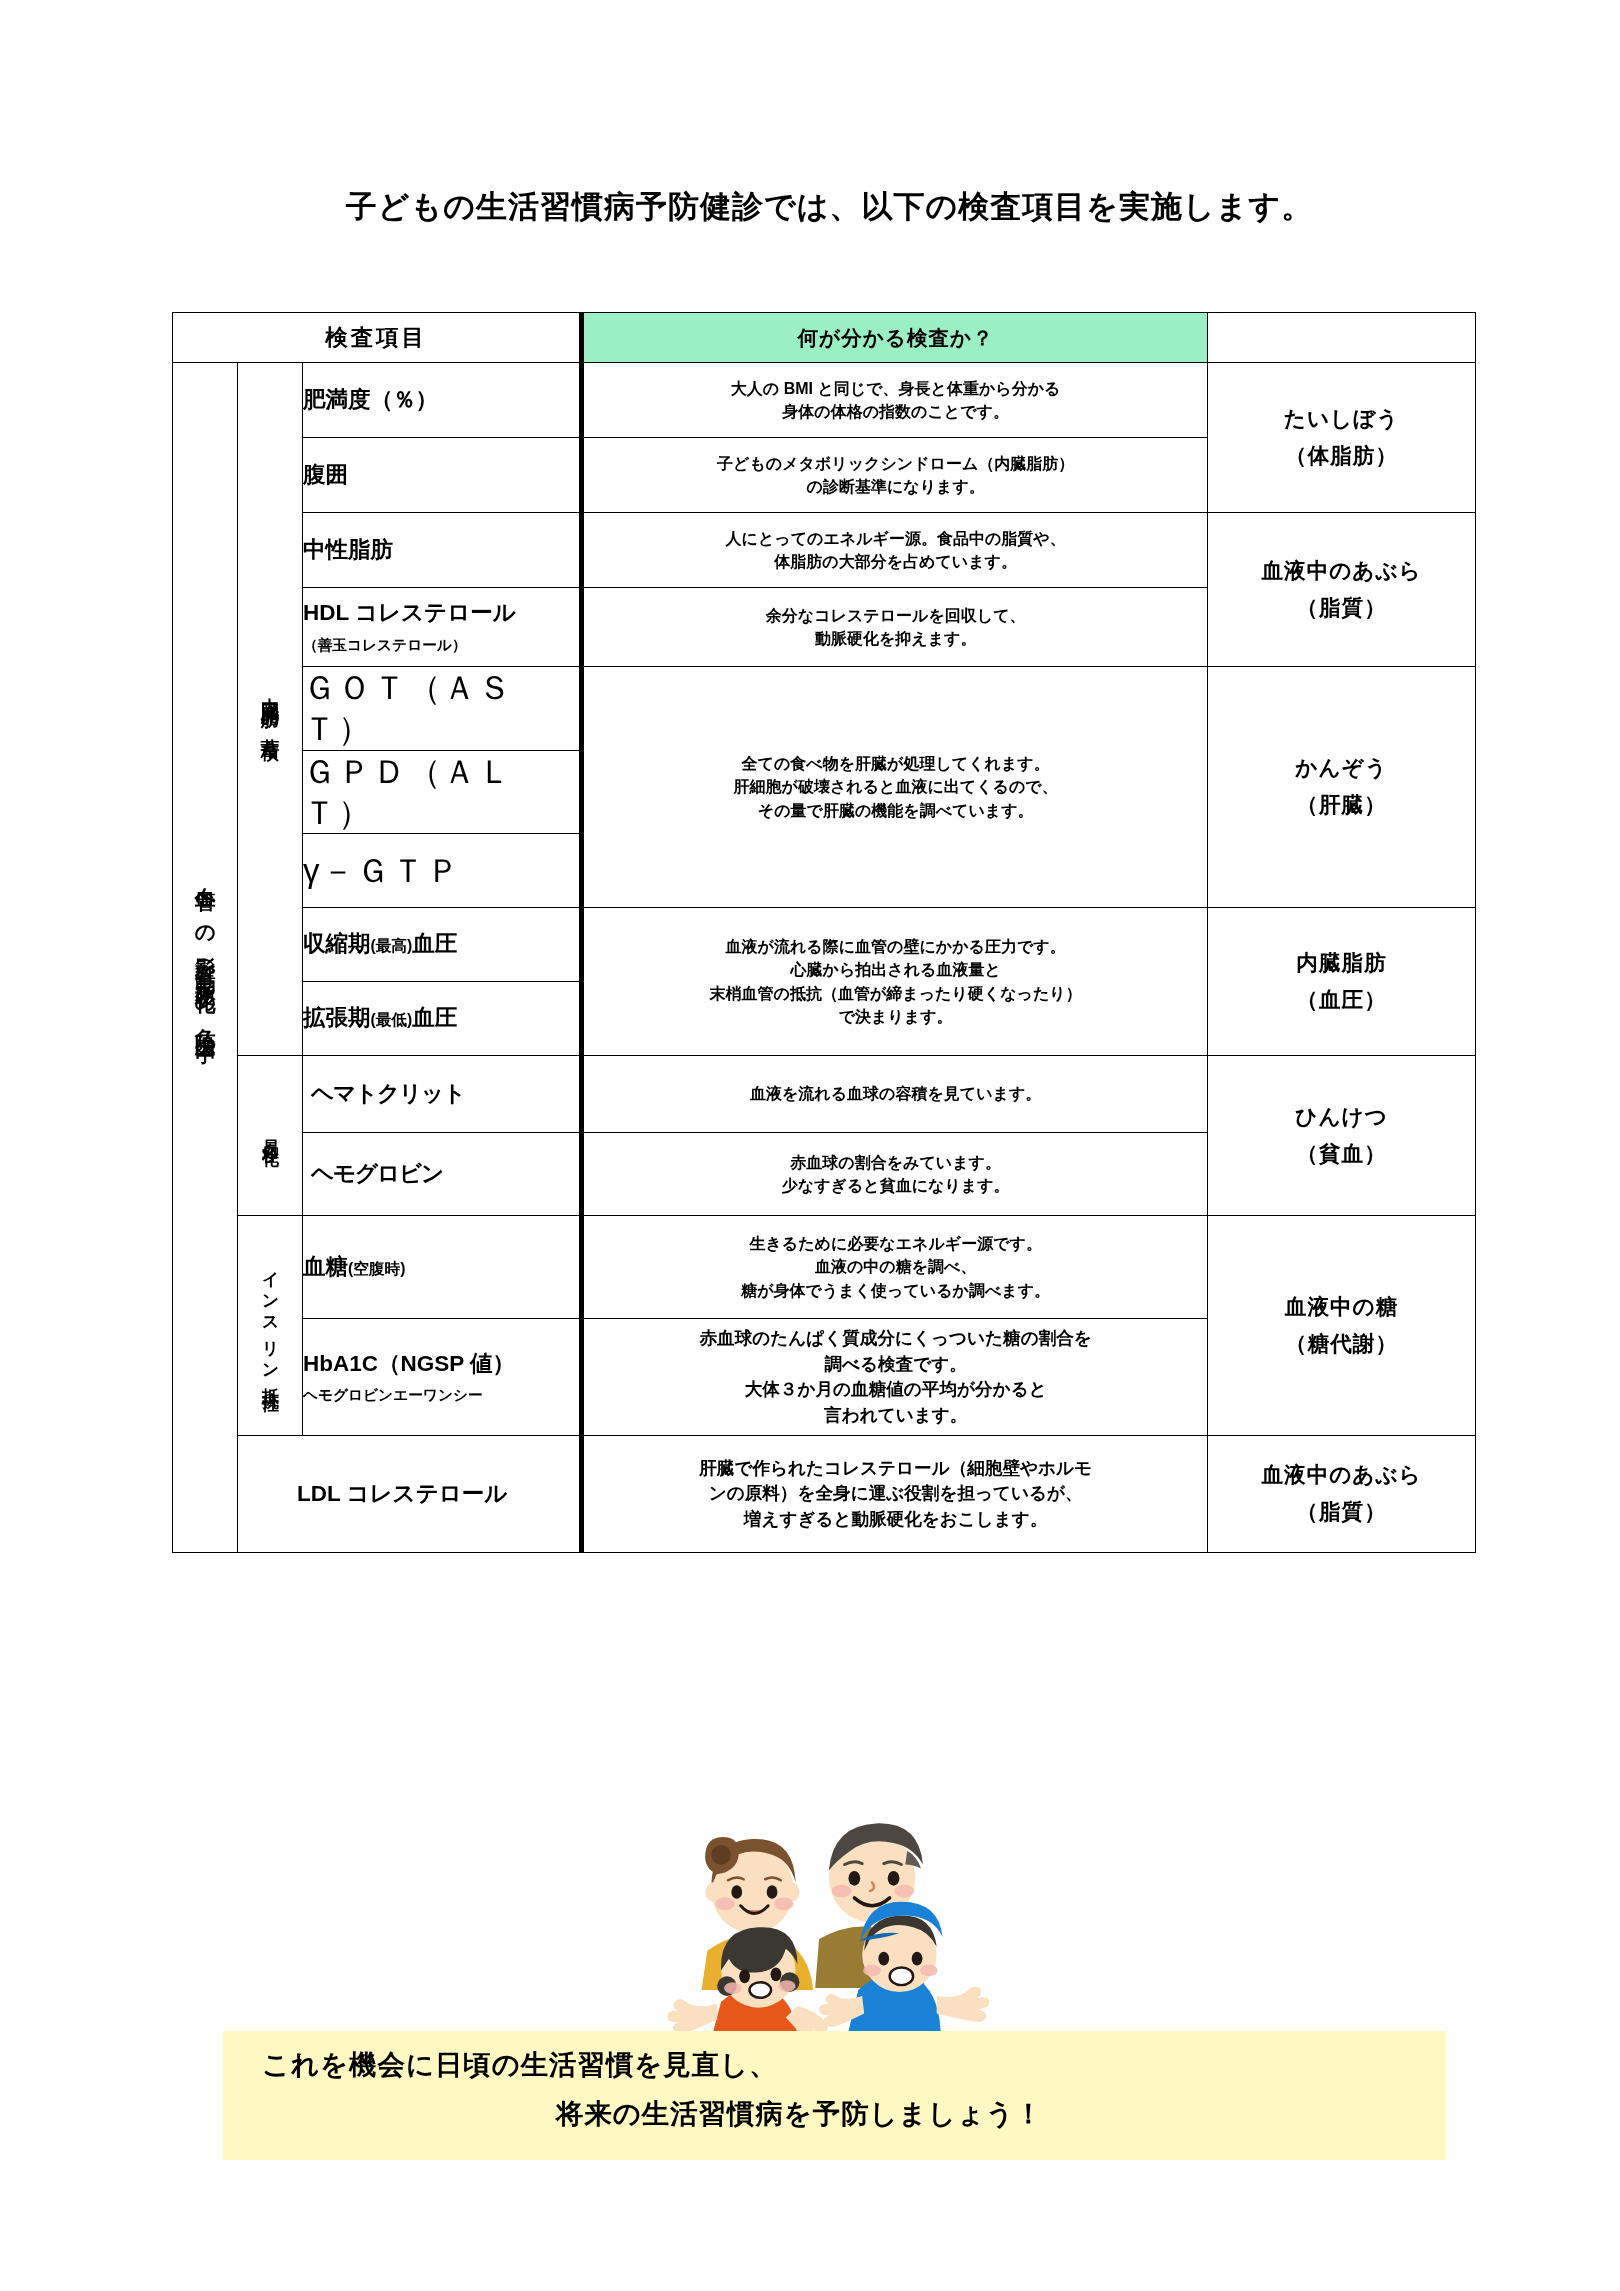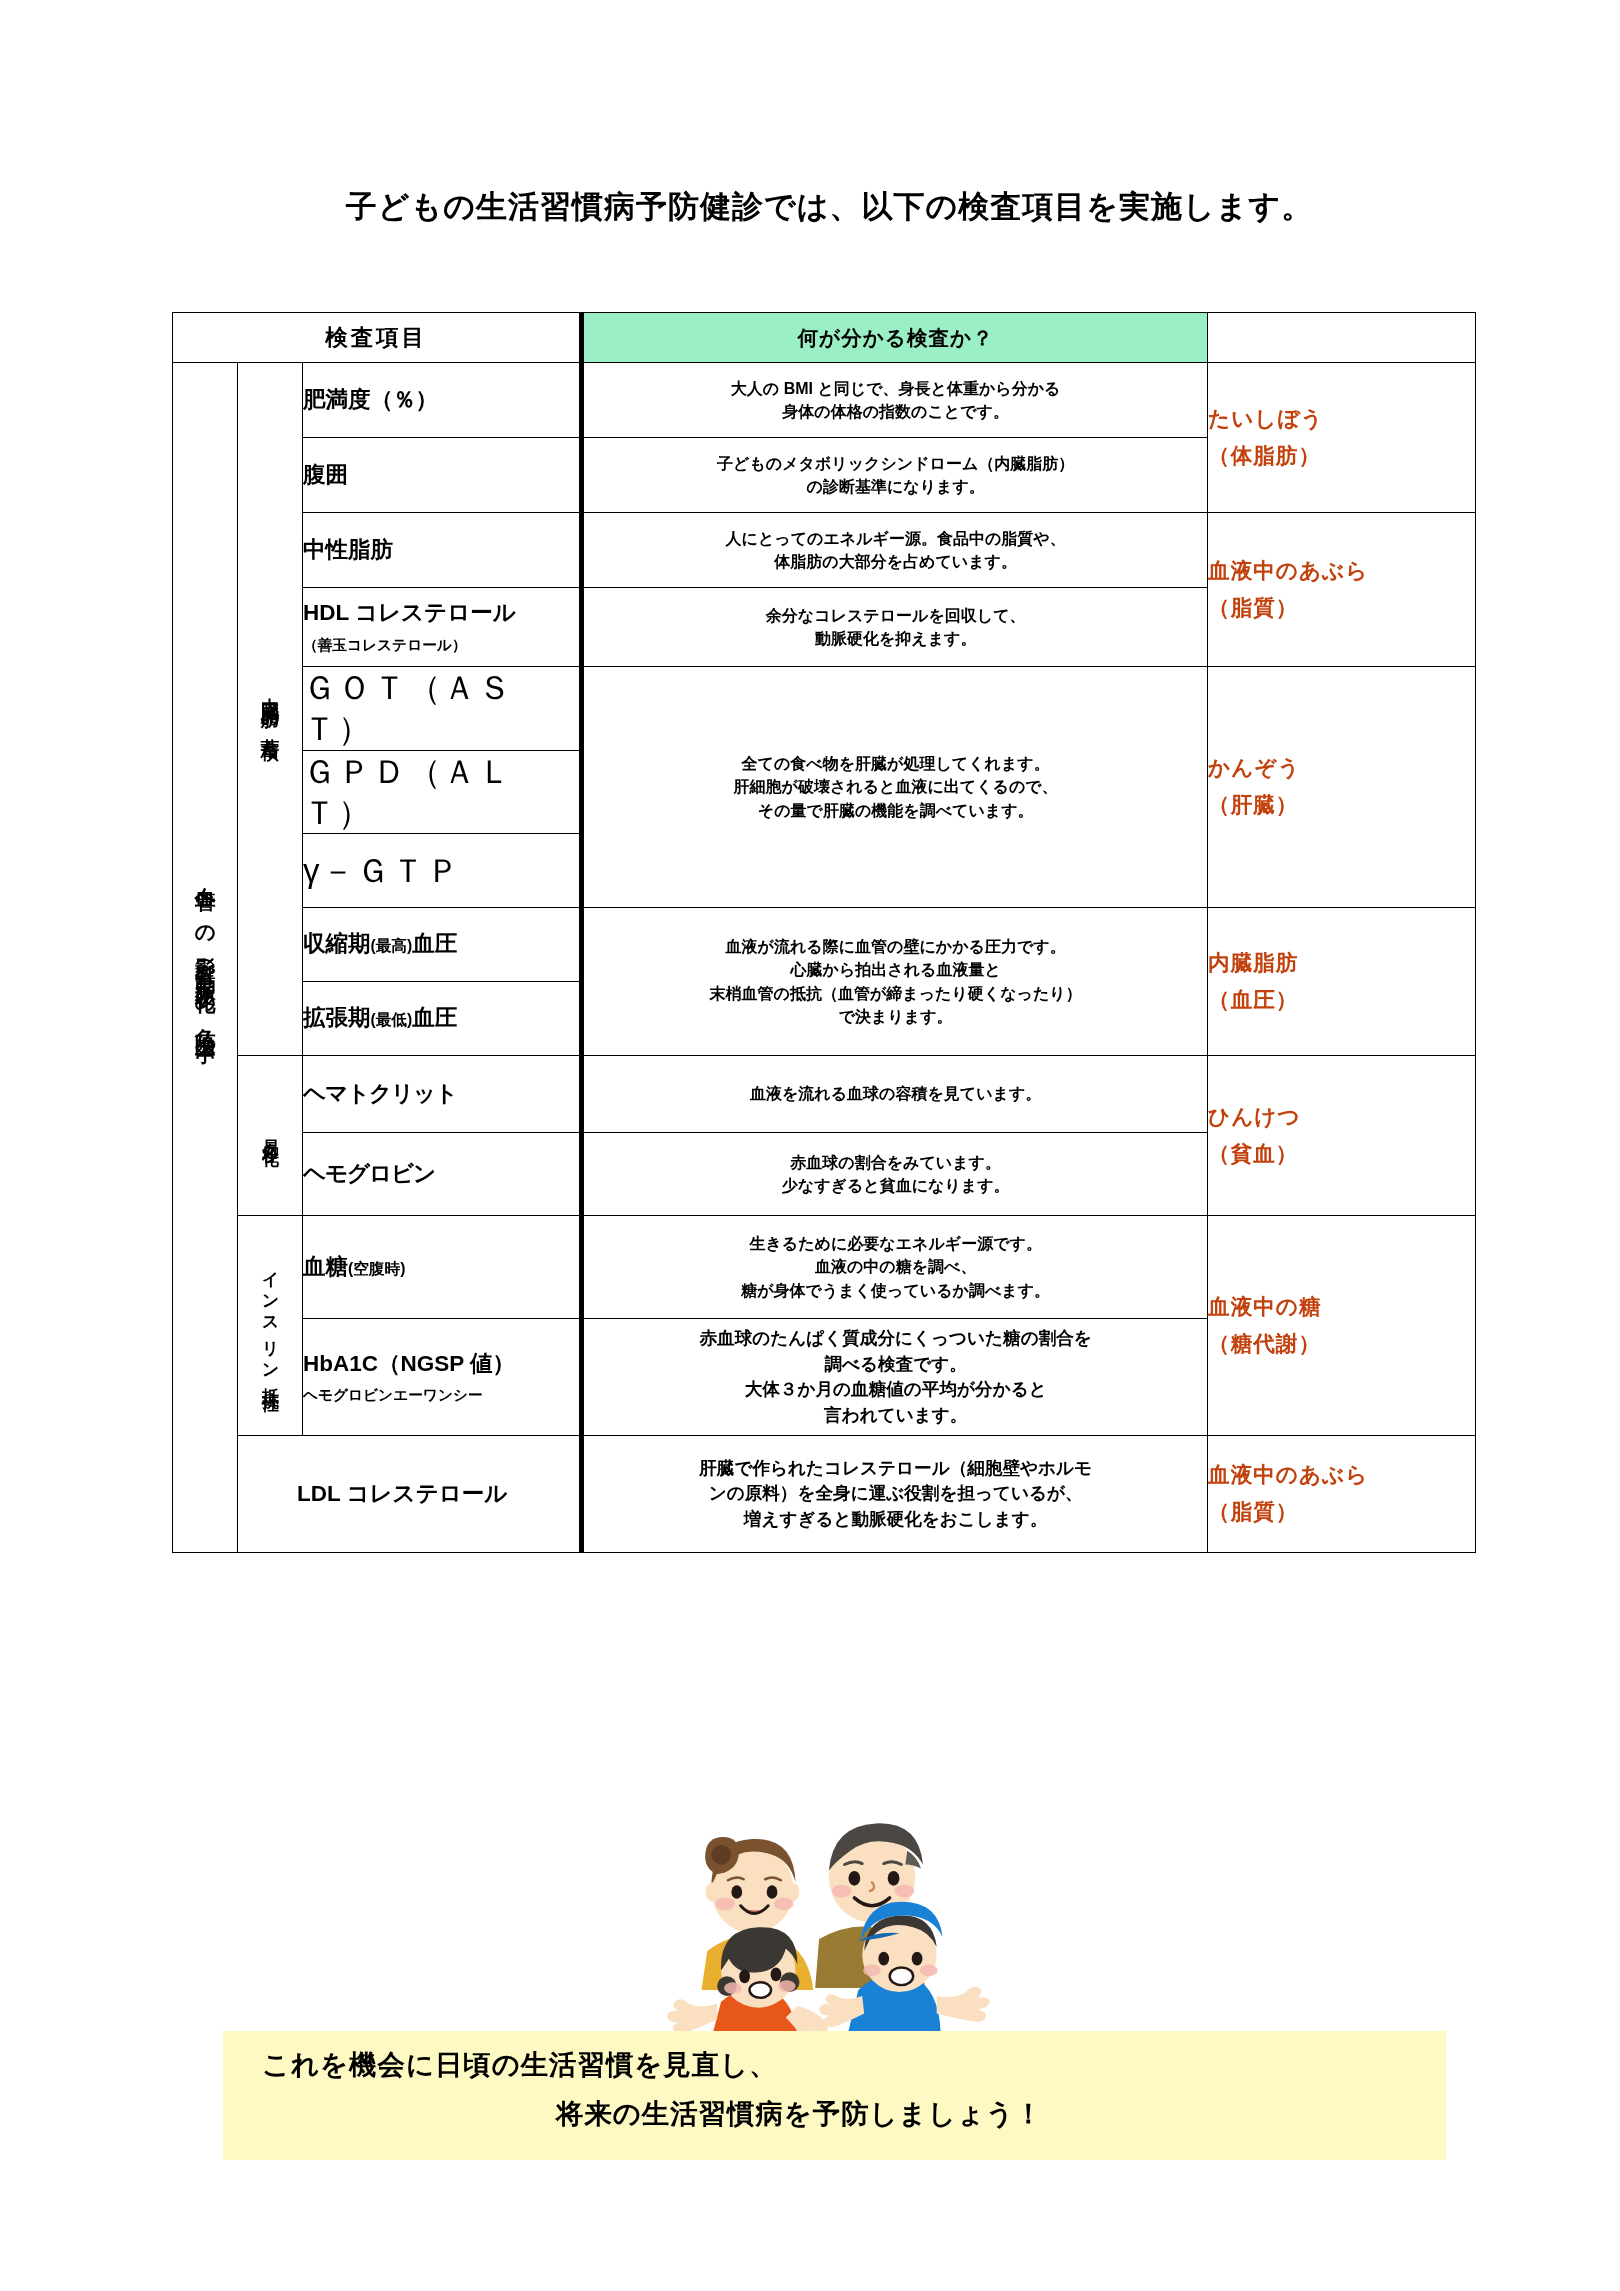--- a/index.html
+++ b/index.html
@@ -111,36 +111,37 @@
     letter-spacing: 0px;
   }
   .item-cell .mini { font-size: 15.7px; }
   .item-cell.mono {
     font-family: Liberation Sans, sans-serif;
     letter-spacing: 2px;
     font-weight: normal;
     font-size: 33px;
     margin-top: 27px;
   }
-  .item-cell.katakana-narrow { letter-spacing: -1px; }
+  .item-cell.katakana-narrow { letter-spacing: -1px; padding-left: 8px; }
 
   
   .desc-cell {
     text-align: center;
     font-size: 16px;
     line-height: 1.45;
     padding: 9.8px 11.8px;
   }
   .desc-cell.tight { font-size: 17.6px; }
 
   
   .meaning-cell {
+    text-align: center;
     font-size: 21.6px;
     line-height: 1.7;
-    color: #c2410c;
+    color: #000000;
     letter-spacing: 1px;
     padding: 5.9px 3.9px;
   }
   .meaning-cell .l2 { display: block; }
 
   
   .illus {
     position: absolute;
     left: 627px;
     top: 1794px;

